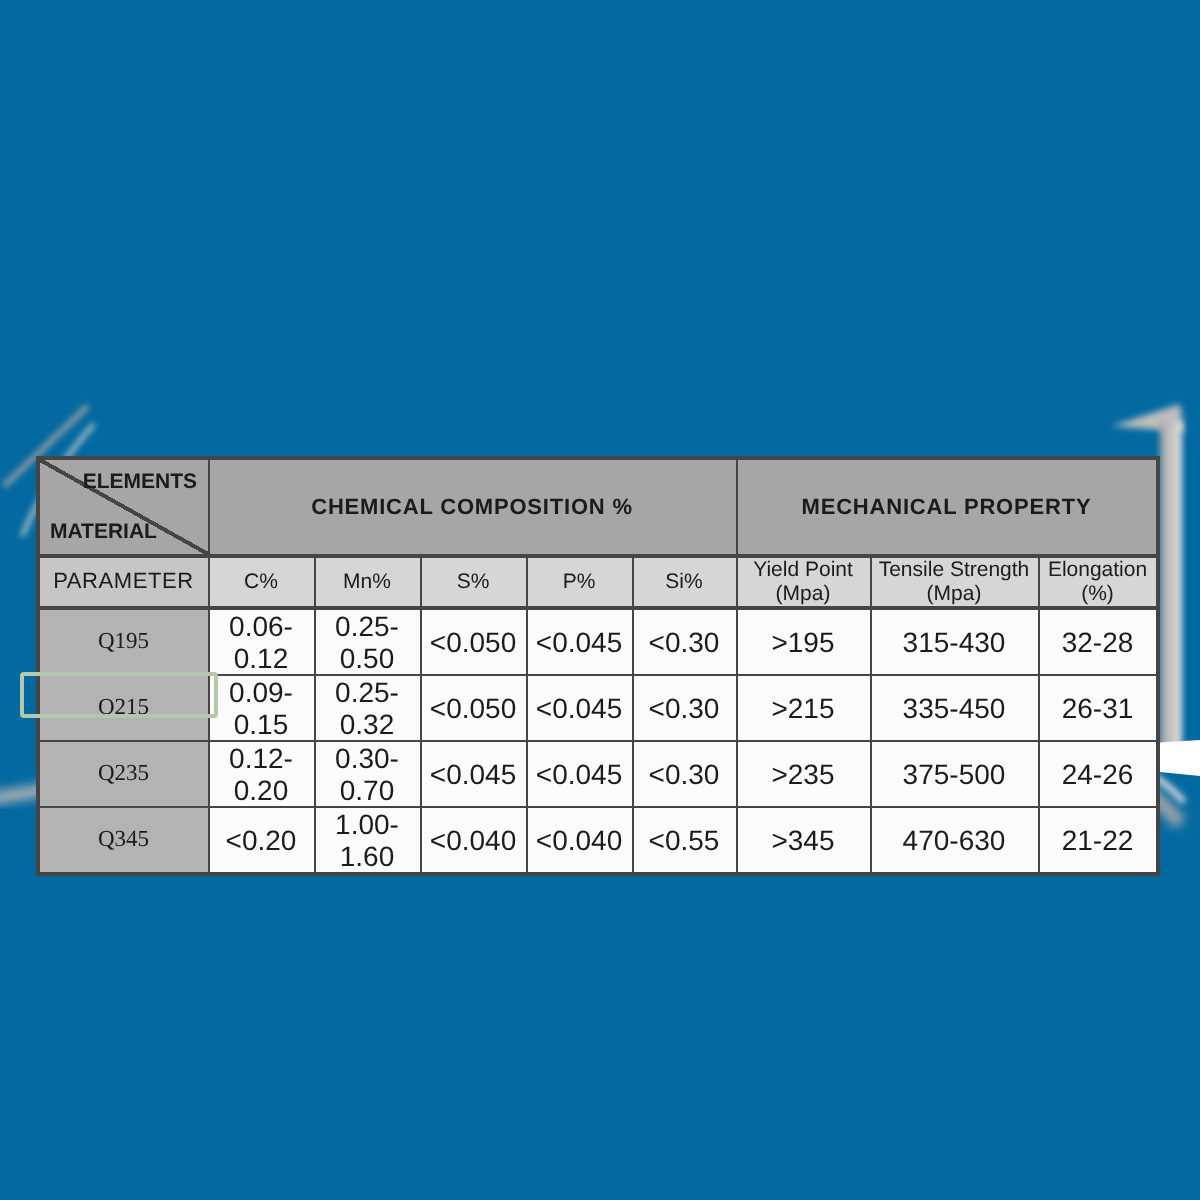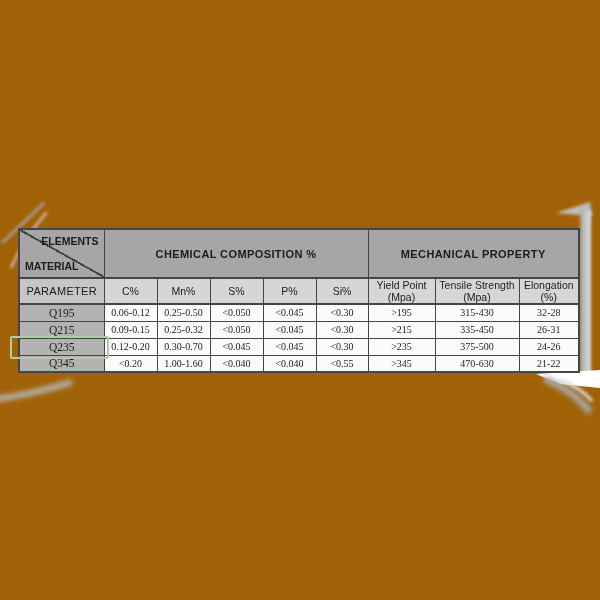--- a/index.html
+++ b/index.html
@@ -1,16 +1,16 @@
 <!DOCTYPE html>
 <html style="--header-bg: #a6a6a6; --subheader-bg: #d6d6d6; --param-bg: #c6c6c6; --material-bg: #b3b3b3; --cell-bg: #fbfbfb; --border: #454545; --highlight: #b2c9ab;"><head>
 <meta charset="utf-8">
 <style>
   html,body{margin:0;padding:0;background:#fff;}
-  .canvas{position:relative;width:600px;height:600px;background:#a16207;overflow:hidden;
+  .canvas{position:relative;width:600px;height:600px;background:#0369a1;overflow:hidden;
           font-family:"Liberation Sans",sans-serif;}
   svg.decor{position:absolute;left:0;top:0;z-index:1;}
 
   table.spec{position:absolute;left:18px;top:228px;width:560px;z-index:2;
              border-collapse:collapse;table-layout:fixed;
              border:2px solid var(--border,#454545);}
   table.spec td{border:1px solid var(--border,#454545);text-align:center;vertical-align:middle;
                 padding:0 2px;overflow:hidden;color:#1b1b1b;}
   tr.r-group{height:49px;}
   tr.r-sub{height:26px;padding-left:31px;}
@@ -25,21 +25,21 @@
         var(--border,#454545) calc(50% + 1px),
         rgba(0,0,0,0) calc(50% + 1px)),
       var(--header-bg,#a6a6a6);
       position:relative;font-weight:bold;font-size:10.5px;}
   td.corner .c-top{position:absolute;top:5px;right:5px;}
   td.corner .c-bottom{position:absolute;bottom:5px;left:5px;}
 
   td.subh{background:var(--subheader-bg,#d6d6d6);font-size:10.5px;white-space:pre-line;line-height:1.15;}
   td.param{background:var(--param-bg,#c6c6c6);font-size:11px;letter-spacing:.3px;}
   td.mat{background:var(--material-bg,#b3b3b3);font-family:"Liberation Serif",serif;font-size:11.5px;margin-left:40px;}
-  td.val{background:var(--cell-bg,#fbfbfb);font-family:Liberation Serif, serif;font-size:10px;}
+  td.val{background:var(--cell-bg,#fbfbfb);font-family:Liberation Sans, sans-serif;font-size:14px;}
 
   .hl{position:absolute;left:10px;top:336px;width:95px;height:19px;z-index:3;
       border:2px solid var(--highlight,#b2c9ab);border-radius:2px;pointer-events:none;}
 </style>
 </head>
 <body>
 
 <div class="canvas">
 
   <svg class="decor" width="600" height="600">

